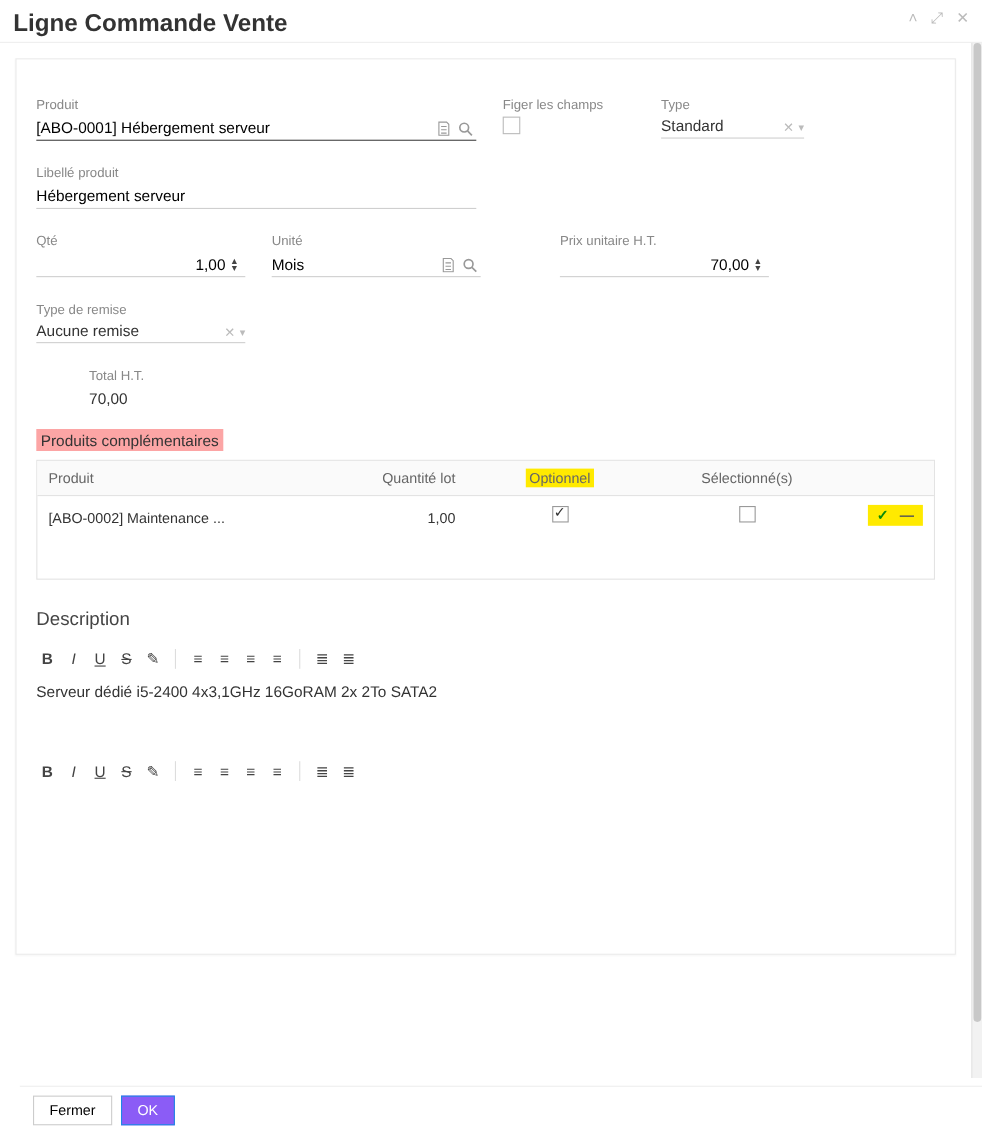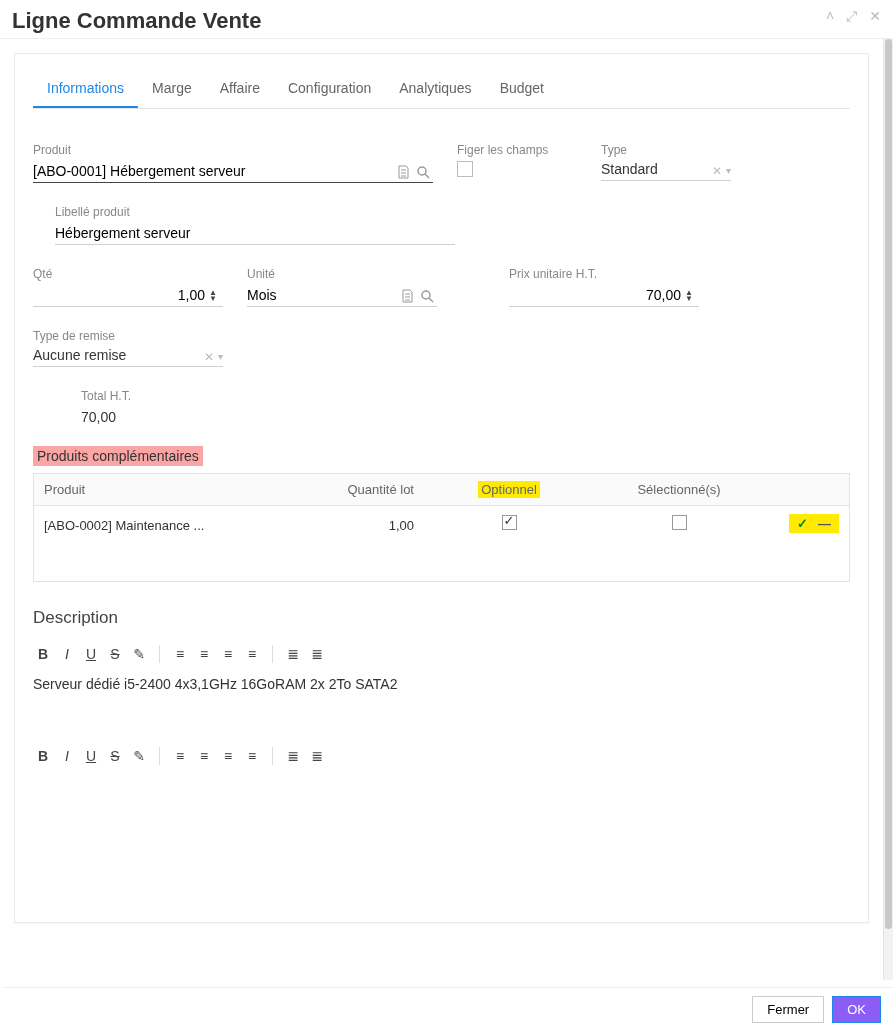--- a/index.html
+++ b/index.html
@@ -156,23 +156,23 @@
     border: none; background: none; cursor: pointer;
     width: 20px; height: 20px; color: #444; font-size: 14px;
     display: inline-flex; align-items: center; justify-content: center;
   }
   .editor {
     padding: 6px 18px 26px 18px;
     font-size: 14px; color: #333;
     min-height: 70px;
   }
   .dialog-footer {
-    position: absolute; bottom: 0; left: 4px; right: 0;
+    position: absolute; bottom: 0; left: 18px; right: 0;
     border-top: 1px solid #eee;
-    display: flex; justify-content: flex-end;
+    display: flex; justify-content: flex-start;
     gap: 8px; padding: 8px 12px;
     background: #fff;
   }
   .btn {
     padding: 5px 14px; font-size: 13px;
     border: 1px solid #ccc; background: #fff;
     cursor: pointer;
   }
   .btn-primary {
     background: #8b5cf6; color: #fff; border-color: #1e88e5;
@@ -200,28 +200,20 @@
     <span>˄</span>
     <span>⤢</span>
     <span>✕</span>
   </div>
 </div>
 
 <div class="workarea">
   <div class="scroll-col">
     <div class="panel">
 
-      <div class="tabs">
-        <div class="tab active">Informations</div>
-        <div class="tab">Marge</div>
-        <div class="tab">Affaire</div>
-        <div class="tab">Configuration</div>
-        <div class="tab">Analytiques</div>
-        <div class="tab">Budget</div>
-      </div>
 
       <div class="form-grid">
 
         <div class="row">
           <div class="field" style="width: 400px;">
             <span class="field-label">Produit</span>
             <div class="input-wrap">
               <input class="field-input" style="padding-right: 40px; border-bottom-color: rgb(68, 68, 68);" value="[ABO-0001] Hébergement serveur">
               <span class="input-icons">
                 <svg width="13" height="14" viewBox="0 0 13 14">
@@ -244,21 +236,21 @@
             <span class="field-label">Type</span>
             <div class="input-wrap" style="border-bottom:1px solid #cfcfcf;">
               <span style="font-size:14px; flex:1; padding-bottom:3px;">Standard</span>
               <span class="clear-x">✕</span>
               <span class="chev-down">▾</span>
             </div>
           </div>
         </div>
 
         <div class="row">
-          <div class="field" style="width: 400px; margin-left: 22px;">
+          <div class="field" style="width: 400px;">
             <span class="field-label">Libellé produit</span>
             <input class="field-input" value="Hébergement serveur" style="">
           </div>
         </div>
 
         <div class="row">
           <div class="field" style="width: 190px;">
             <span class="field-label">Qté</span>
             <div class="input-wrap" style="border-bottom:1px solid #cfcfcf;">
               <input class="field-input" style="text-align: right; border: none; padding-right: 18px;" value="1,00">

